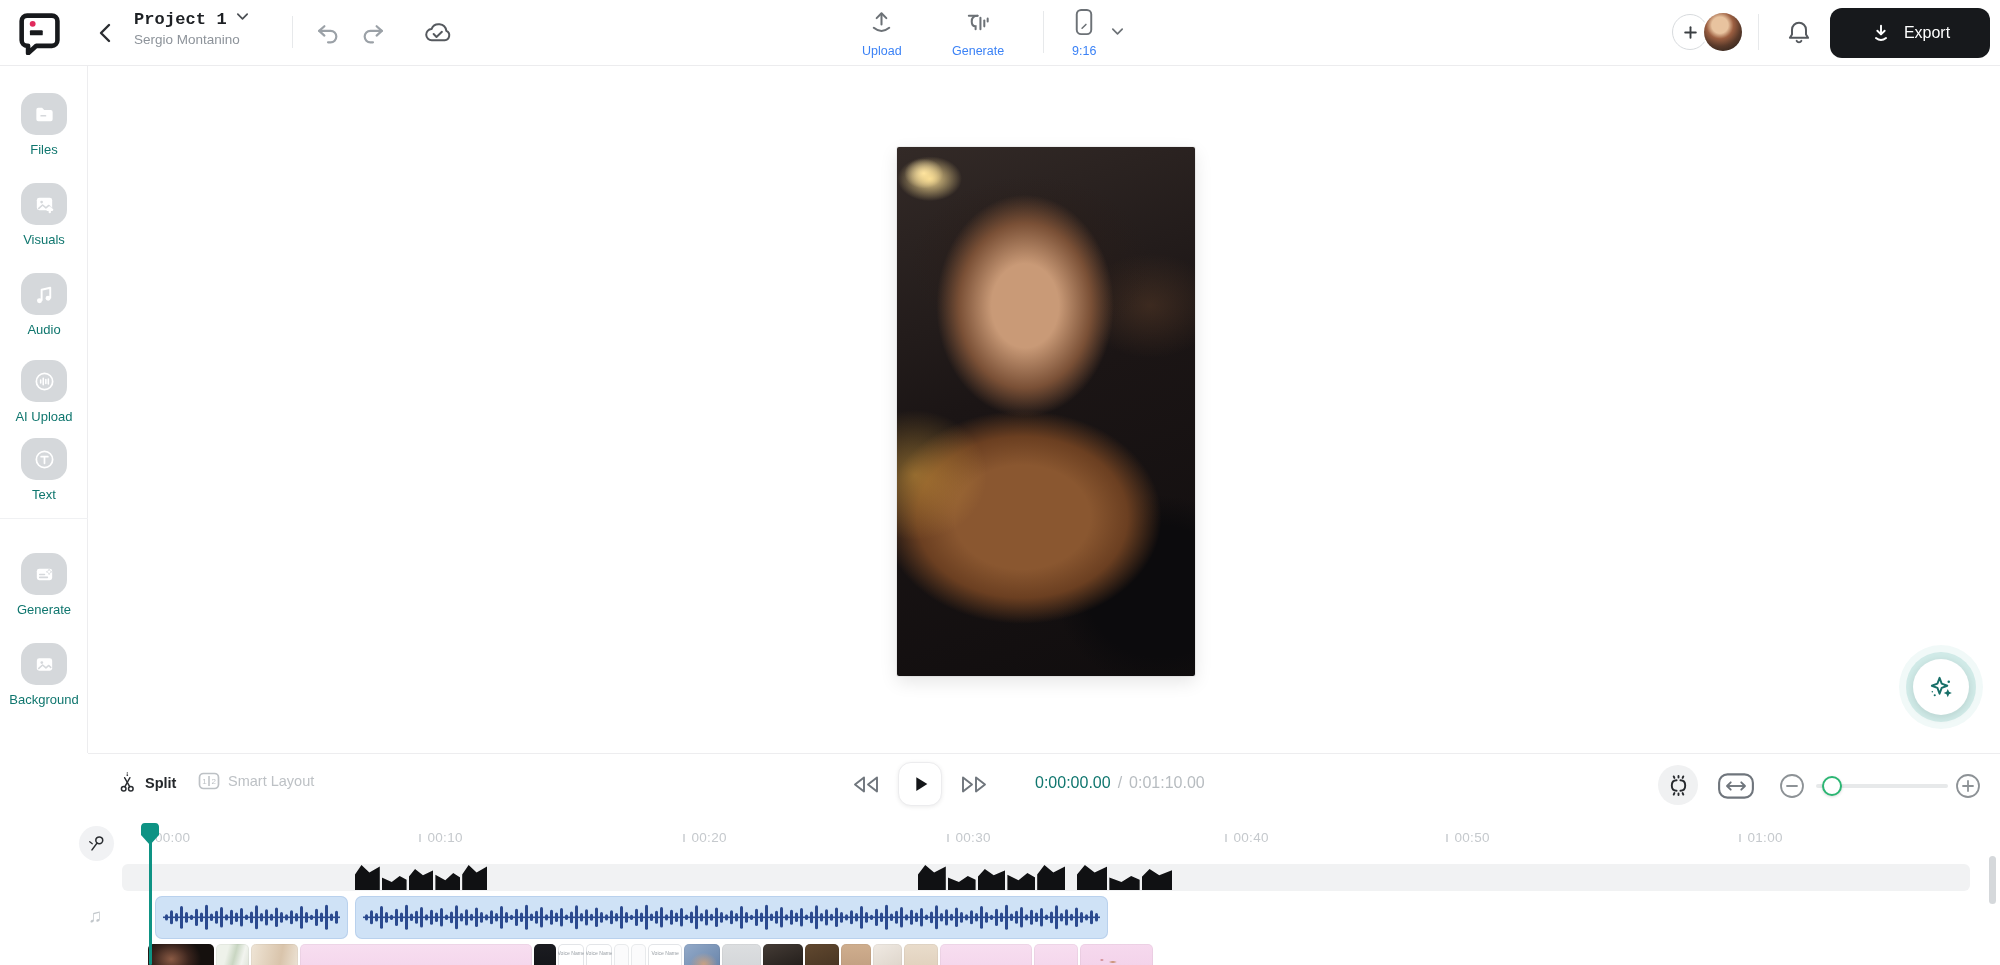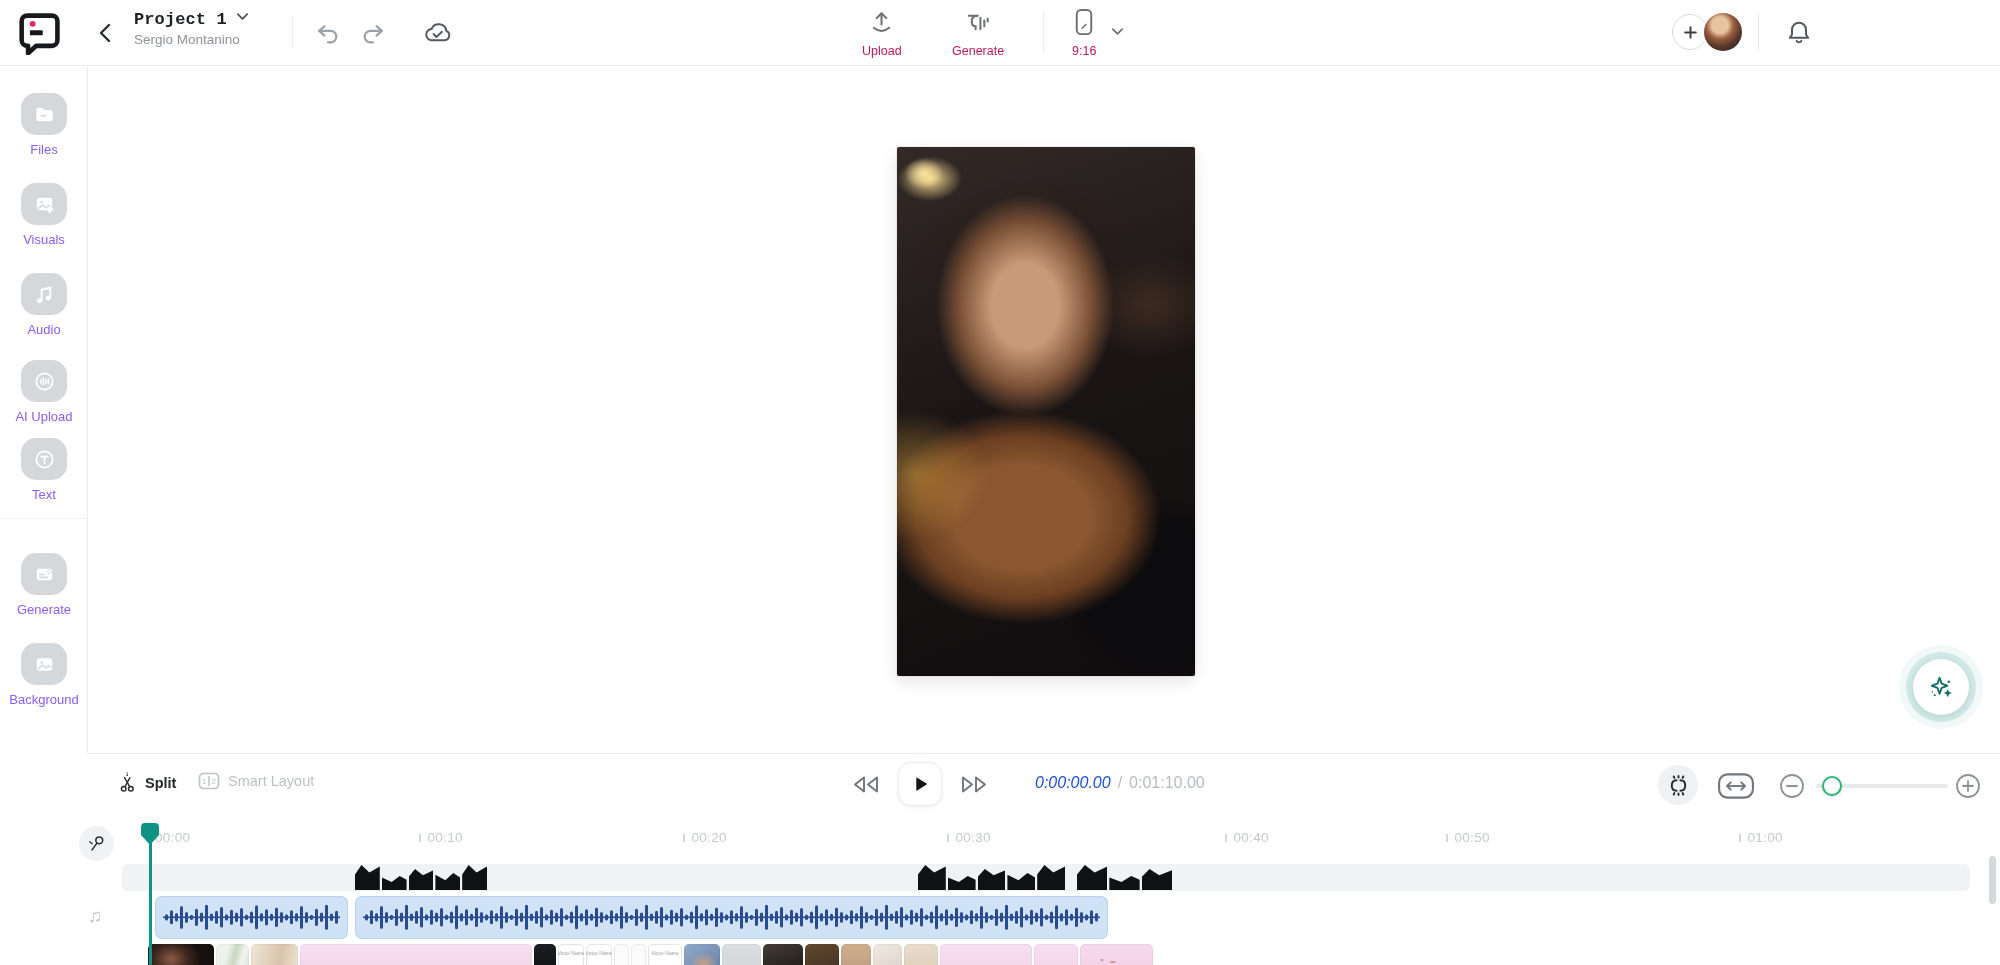--- a/index.html
+++ b/index.html
@@ -11,35 +11,35 @@
   .topbar { position:absolute; left:0; top:0; width:2000px; height:66px; background:#fff; border-bottom:1px solid #ececee; z-index:40; }
   .logo { position:absolute; left:18px; top:11px; width:44px; height:44px; }
   .back-btn { position:absolute; left:94px; top:21px; width:24px; height:24px; cursor:pointer; }
   .proj-block { position:absolute; left:134px; top:9px; }
   .proj-title-row { display:flex; align-items:center; gap:8px;font-family:Liberation Mono, monospace; }
   .proj-title { font-size:17px; font-weight:700; color:#1d2024; letter-spacing:.1px; }
   .proj-owner { font-size:13.5px; color:#8d939a; margin-top:3px; }
   .tb-divider { position:absolute; top:16px; width:1px; height:32px; background:#e7e9eb; }
   .icon-btn { position:absolute; display:flex; align-items:center; justify-content:center; cursor:pointer; }
   .tb-center-item { position:absolute; top:8px; display:flex; flex-direction:column; align-items:center; gap:3px; cursor:pointer; }
-  .tb-center-item .lbl { font-size:12.5px; color:#be185d; }
+  .tb-center-item .lbl { font-size:12.5px; color:#3b82f6; }
   .ratio-chevron { position:absolute; left:1110px; top:24px; }
   .plus-circle { position:absolute; left:1672px; top:14px; width:36px; height:36px; border-radius:50%; background:#fff; border:1.5px solid #d8dbde; display:flex; align-items:center; justify-content:center; z-index:1; cursor:pointer; }
   .avatar { position:absolute; left:1704px; top:13px; width:38px; height:38px; border-radius:50%; z-index:2; cursor:pointer;
     background:radial-gradient(circle at 42% 32%, #e8c39f 0 24%, #9c5f41 40%, #5a3a2a 62%, #31241d 85%);
     box-shadow:0 0 0 2px #fff; }
   .bell-btn { left:1782px; top:15px; width:34px; height:34px; }
   .export-btn { position:absolute; left:1830px; top:8px; width:160px; height:50px; background:var(--export-button-bg,#17191c); border-radius:12px; display:flex; align-items:center; justify-content:center; gap:12px; cursor:pointer; }
   .export-btn span { color:#fff; font-size:16px; font-weight:500; }
 
   
   .sidebar { position:absolute; left:0; top:66px; width:88px; height:687px; background:#fff; border-right:1px solid #ededef; z-index:30; }
   .side-item { position:absolute; left:0; width:88px; display:flex; flex-direction:column; align-items:center; gap:7px; cursor:pointer; }
   .squircle { width:46px; height:42px; border-radius:15px; background:#d5d8db; display:flex; align-items:center; justify-content:center; }
-  .side-label { font-size:13px; color:#8b5cf6; }
+  .side-label { font-size:13px; color:#0f766e; }
   .side-sep { position:absolute; left:0; top:452px; width:88px; height:1px; background:#f0f1f3; }
 
   
   .stage { position:absolute; left:0; top:66px; width:2000px; height:687px; background:#fff; }
   .video { position:absolute; left:897px; top:81px; width:298px; height:529px; border-radius:2px; cursor:pointer;
     box-shadow:0 0 0 1px rgba(0,0,0,.05), 0 6px 18px rgba(0,0,0,.10);
     background:
       radial-gradient(46px 32px at 11% 6%, rgba(255,226,150,.95), rgba(150,110,40,0) 70%),
       radial-gradient(26px 20px at 9% 5%, #ffe9b0, transparent 75%),
       radial-gradient(100px 90px at 6% 62%, rgba(214,160,64,.55), transparent 72%),
@@ -55,21 +55,21 @@
 
   
   .toolbar { position:absolute; left:0; top:753px; width:2000px; height:67px; background:#fff; z-index:20; }
   .toolbar-border { position:absolute; left:88px; top:0; right:0; height:1px; background:#ededef; }
   .tool-left-item { position:absolute; top:19px; display:flex; align-items:center; gap:8px; cursor:pointer; }
   .split-label { font-size:14.5px; font-weight:700; color:#24272b; }
   .smart-label { font-size:14.5px; color:#bdc1c5; }
   .transport { position:absolute; left:852px; top:9px; display:flex; align-items:center; gap:18px; }
   .play-btn { width:44px; height:44px; border-radius:13px; background:#fff; border:1px solid #ececee; box-shadow:0 1px 4px rgba(0,0,0,.08); display:flex; align-items:center; justify-content:center; cursor:pointer; }
   .timecode { position:absolute; left:1035px; top:21px; font-size:16px; display:flex; gap:7px; }
-  .tc-current { color:#1d4ed8; font-weight:500;font-style:italic; }
+  .tc-current { color:#0f766e; font-weight:500; }
   .tc-sep, .tc-total { color:#b7bcc0; font-weight:400; }
   .snap-btn { position:absolute; left:1658px; top:12px; width:40px; height:40px; border-radius:50%; background:#f0f1f2; display:flex; align-items:center; justify-content:center; cursor:pointer; }
   .fit-btn { left:1716px; top:19px; width:40px; height:28px; }
   .zoomout-btn { left:1778px; top:19px; width:28px; height:28px; }
   .zoom-track { position:absolute; left:1816px; top:31px; width:132px; height:4px; border-radius:2px; background:#e7e9ea; cursor:pointer; }
   .zoom-thumb { position:absolute; left:6px; top:-8px; width:20px; height:20px; border-radius:50%; background:#fff; border:2px solid var(--slider-green,#2bb673); box-shadow:0 1px 3px rgba(0,0,0,.15); cursor:pointer; }
   .zoomin-btn { left:1954px; top:19px; width:28px; height:28px; }
 
   
   .timeline { position:absolute; left:0; top:820px; width:2000px; height:145px; background:#fff; overflow:hidden; }
@@ -206,20 +206,30 @@
           <line x1="3" y1="8" x2="13" y2="8" stroke="#3a3e42" stroke-width="1.8" stroke-linecap="round"></line>
         </svg>
     </div>
     <div class="avatar"></div>
     <div class="tb-divider" style="left:1758px; top:14px; height:36px;"></div>
     <div class="icon-btn bell-btn">
       <svg viewBox="0 0 24 24" width="28" height="28">
         <path d="M12 4 a6 6 0 0 1 6 6 v4.2 l1.8 2.8 H4.2 L6 14.2 V10 a6 6 0 0 1 6 -6 z" fill="none" stroke="#55595e" stroke-width="1.7" stroke-linejoin="round"></path>
         <path d="M10 19.6 a2.2 2.2 0 0 0 4 0" fill="none" stroke="#55595e" stroke-width="1.7" stroke-linecap="round"></path>
       </svg>
+    </div>
+    <div class="export-btn">
+      <span style="display:flex;">
+        <svg viewBox="0 0 24 24" width="22" height="22">
+            <line x1="12" y1="4" x2="12" y2="13" stroke="#fff" stroke-width="2.1" stroke-linecap="round"></line>
+            <polyline points="8,9.5 12,13.5 16,9.5" fill="none" stroke="#fff" stroke-width="2.1" stroke-linecap="round" stroke-linejoin="round"></polyline>
+            <path d="M6.5 17.5 q5.5 4.5 11 0" fill="none" stroke="#fff" stroke-width="2.1" stroke-linecap="round"></path>
+          </svg>
+      </span>
+      <span>Export</span>
     </div>
   </header>
 
   <main class="stage">
     <div class="video"></div>
     <button class="ai-fab" style="border:none;">
       <span style="display:flex;">
         <svg viewBox="0 0 30 30" width="29" height="29">
           <path d="M13 5 L15.2 11 L21 13.2 L15.2 15.4 L13 21.5 L10.8 15.4 L5 13.2 L10.8 11 Z" fill="none" stroke="#176f68" stroke-width="2" stroke-linejoin="round"></path>
           <path d="M21.5 16.5 L22.8 19.4 L25.7 20.7 L22.8 22 L21.5 25 L20.2 22 L17.3 20.7 L20.2 19.4 Z" fill="#176f68"></path>

